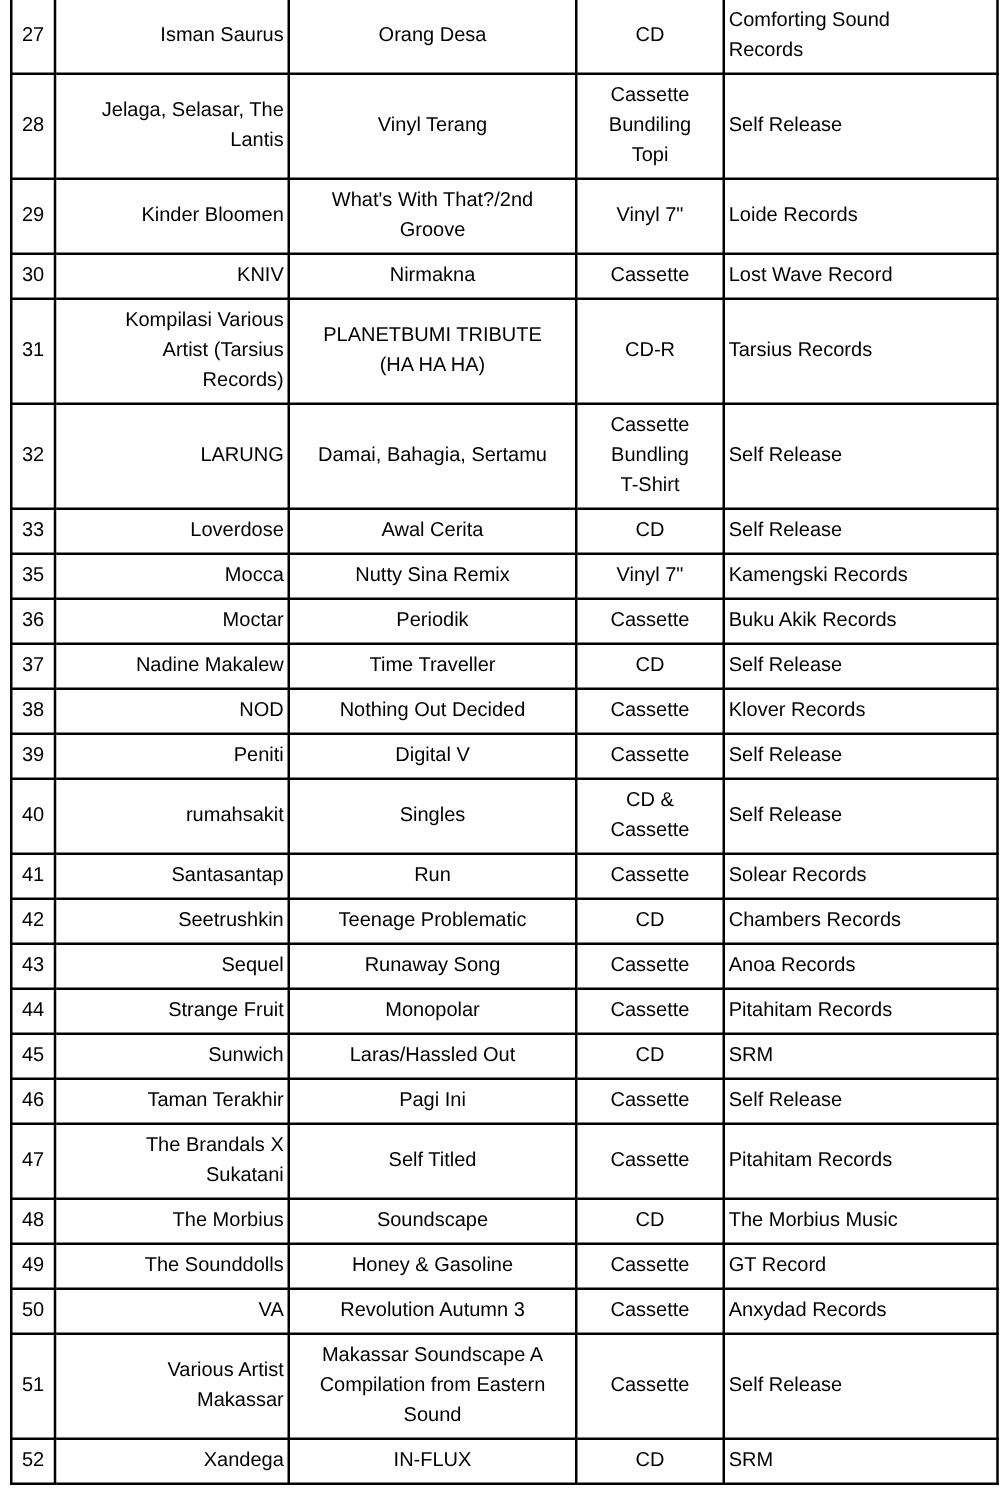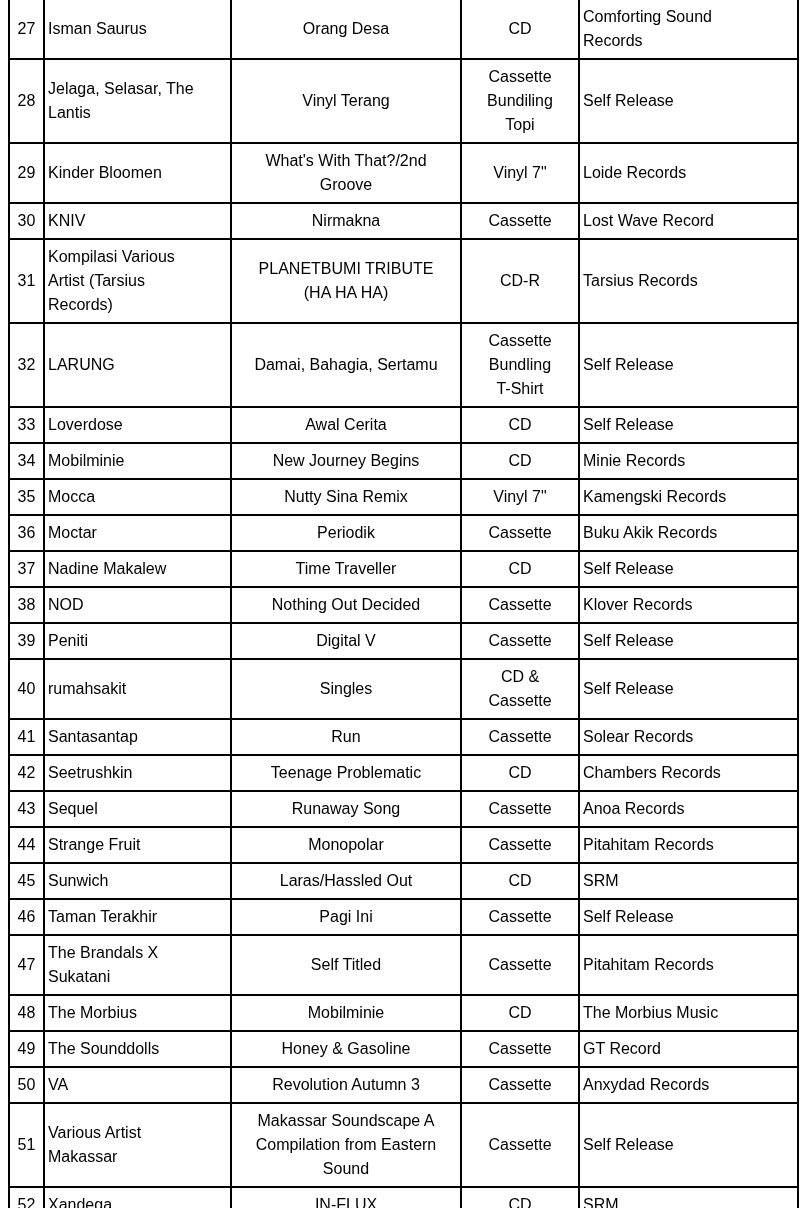--- a/index.html
+++ b/index.html
@@ -31,21 +31,21 @@
     padding: 5px 3px;
     white-space: pre-line;
     overflow: hidden;
     word-wrap: break-word;
   }
   
   table.release-table tr:first-child td {
     border-top: none;
   }
   td.c-num    { text-align: center; padding-left: 1px; padding-right: 1px; margin-left: 32px; }
-  td.c-artist { text-align: left; padding-left: 5px; padding-right: 3px; margin-left: 48px; }
+  td.c-artist { text-align: right; padding-left: 5px; padding-right: 3px; margin-left: 48px; }
   td.c-album  { text-align: center; }
   td.c-format { text-align: center; }
   td.c-label  { }
   td.muted    { color: var(--muted-color, #444444); }
   td.no-left-border { border-left-color: transparent; }
 </style>
 </head>
 <body style="background: rgb(255, 255, 255);">
 
 <div class="page">
@@ -111,27 +111,20 @@
           <td class="c-label">Self Release</td>
         </tr>
         <tr>
           <td class="c-num">33</td>
           <td class="c-artist">Loverdose</td>
           <td class="c-album">Awal Cerita</td>
           <td class="c-format">CD</td>
           <td class="c-label">Self Release</td>
         </tr>
         <tr>
-          <td class="c-num">34</td>
-          <td class="c-artist">Mobilminie</td>
-          <td class="c-album">New Journey Begins</td>
-          <td class="c-format">CD</td>
-          <td class="c-label">Minie Records</td>
-        </tr>
-        <tr>
           <td class="c-num">35</td>
           <td class="c-artist">Mocca</td>
           <td class="c-album">Nutty Sina Remix</td>
           <td class="c-format">Vinyl 7"</td>
           <td class="c-label">Kamengski Records</td>
         </tr>
         <tr>
           <td class="c-num">36</td>
           <td class="c-artist">Moctar</td>
           <td class="c-album">Periodik</td>
@@ -213,21 +206,21 @@
           <td class="c-num">47</td>
           <td class="c-artist">The Brandals X
 Sukatani</td>
           <td class="c-album">Self Titled</td>
           <td class="c-format">Cassette</td>
           <td class="c-label">Pitahitam Records</td>
         </tr>
         <tr>
           <td class="c-num">48</td>
           <td class="c-artist">The Morbius</td>
-          <td class="c-album">Mobilminie</td>
+          <td class="c-album">Soundscape</td>
           <td class="c-format">CD</td>
           <td class="c-label">The Morbius Music</td>
         </tr>
         <tr>
           <td class="c-num">49</td>
           <td class="c-artist">The Sounddolls</td>
           <td class="c-album">Honey &amp; Gasoline</td>
           <td class="c-format">Cassette</td>
           <td class="c-label">GT Record</td>
         </tr>

